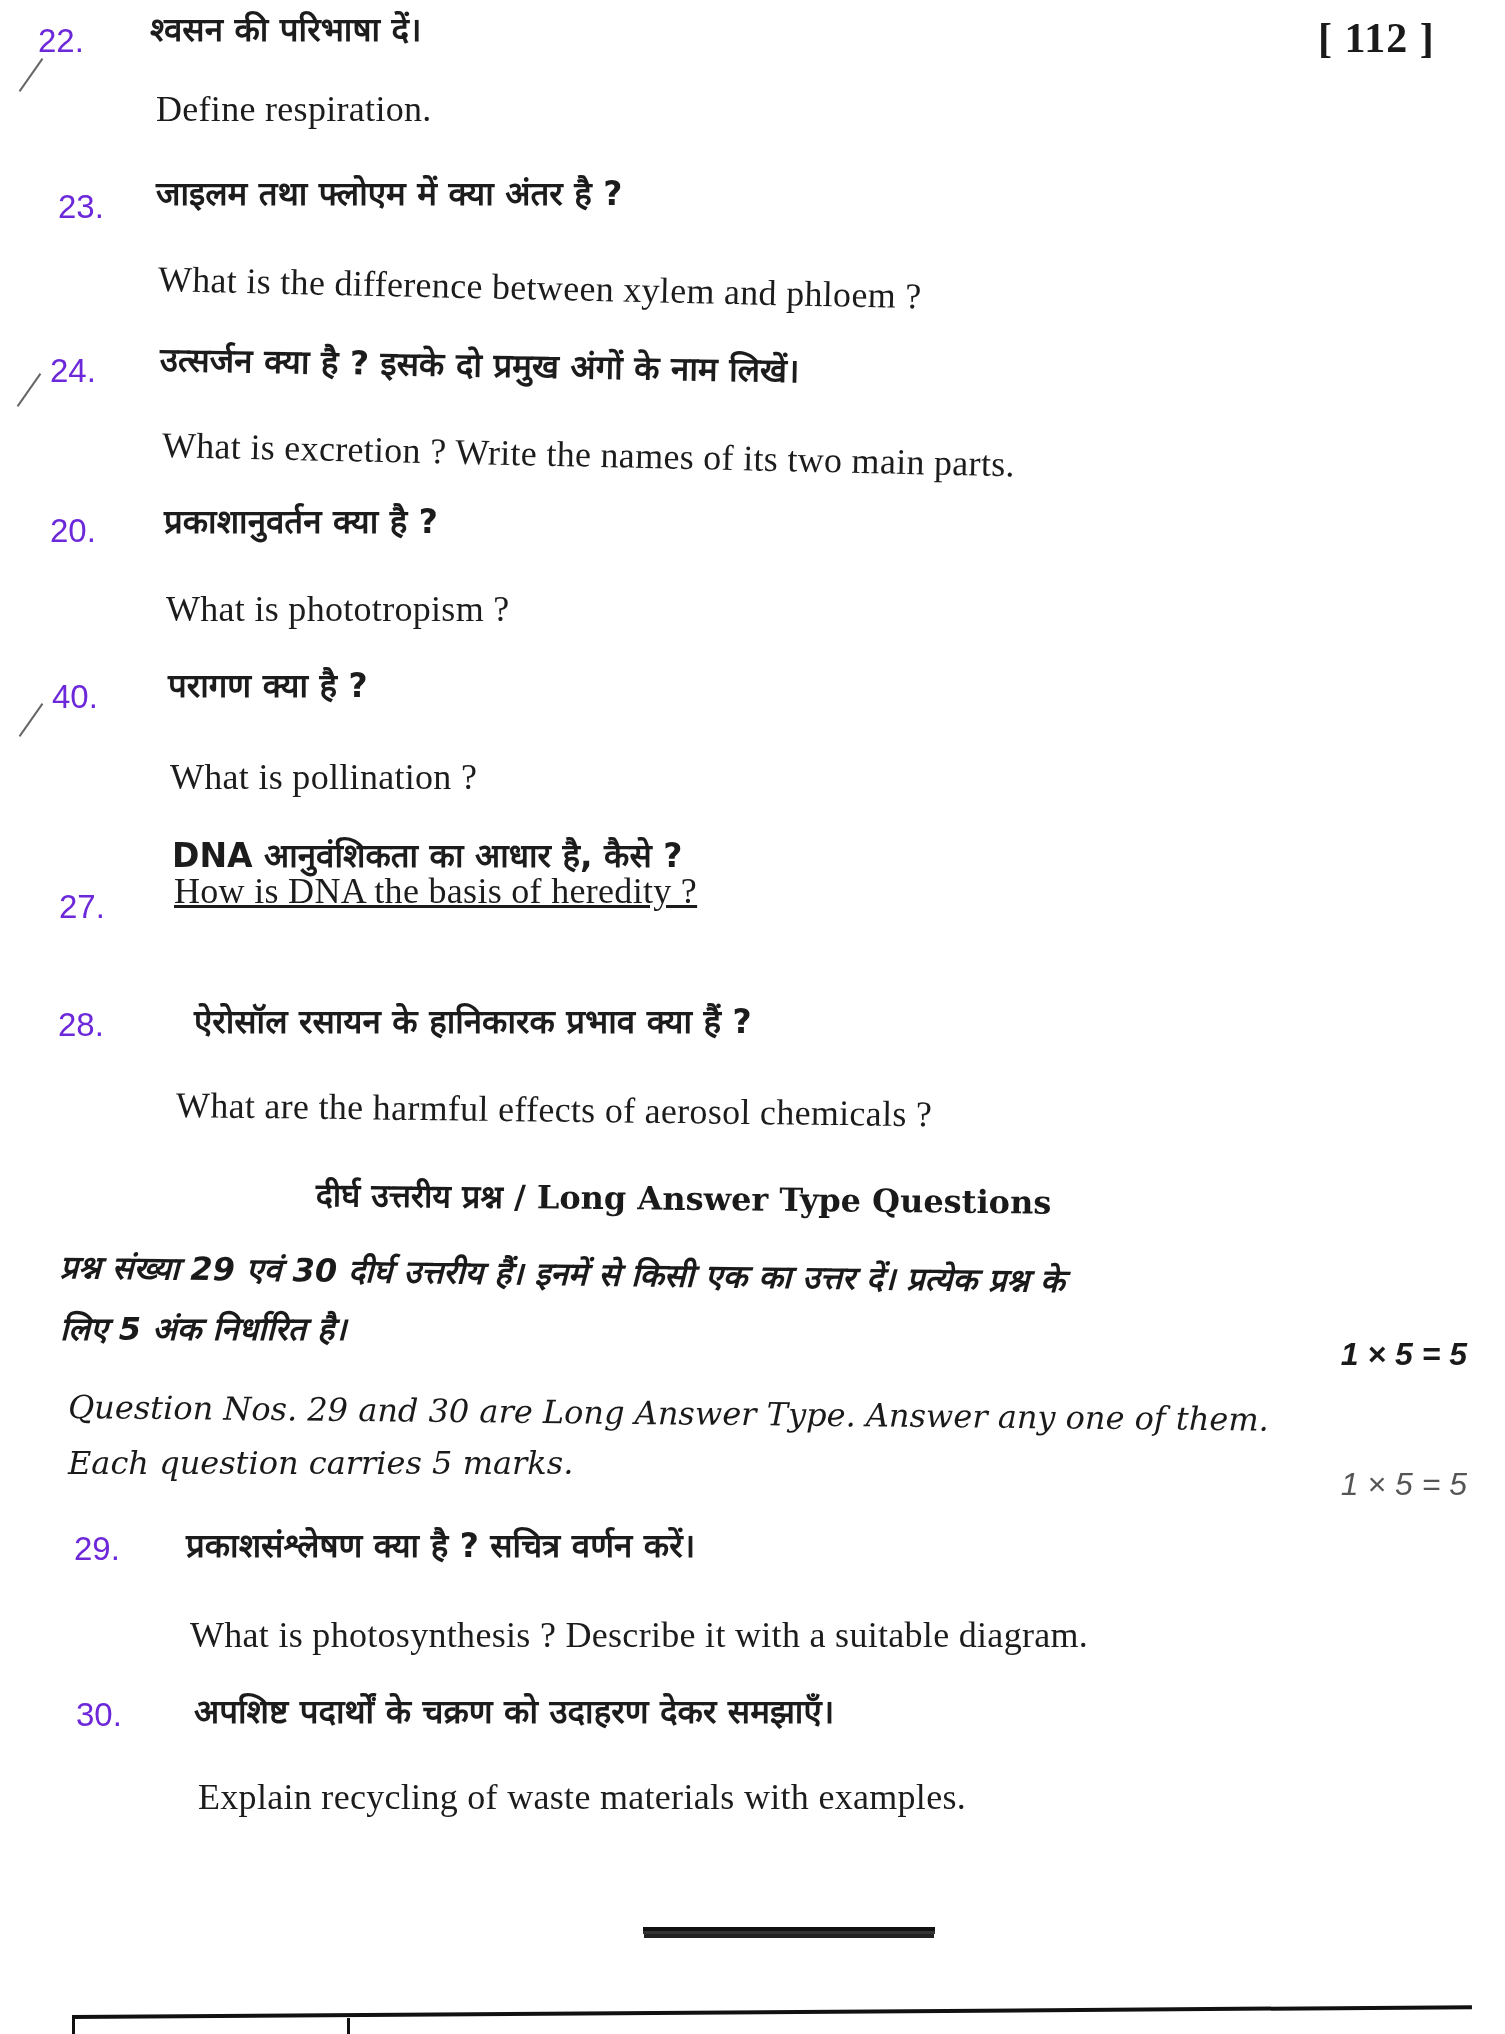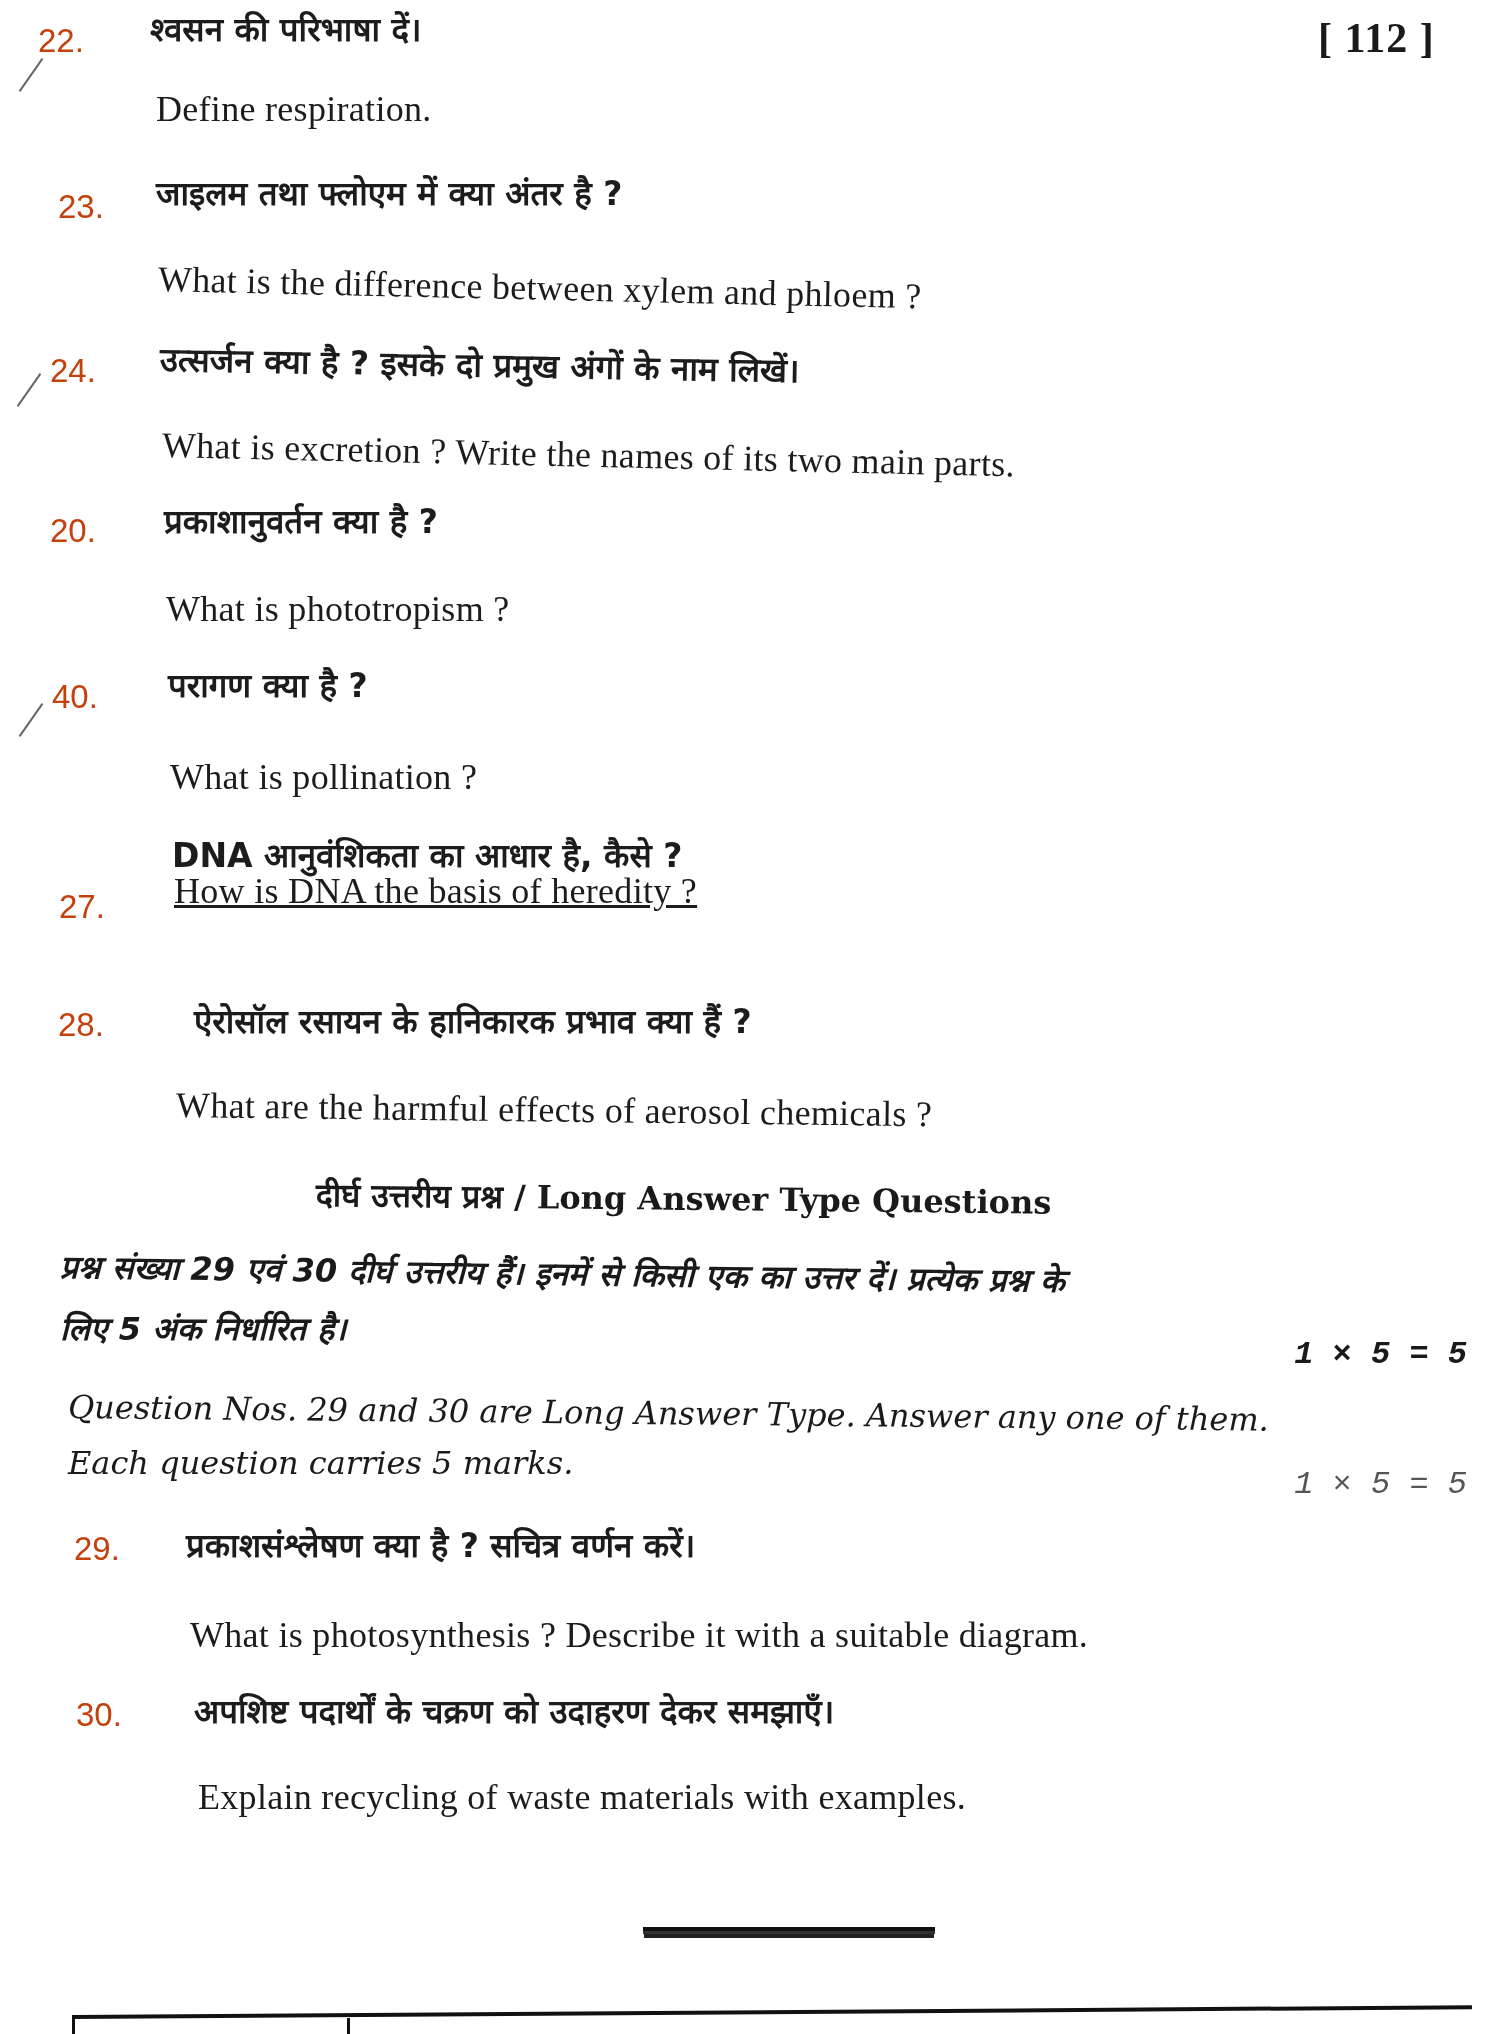--- a/index.html
+++ b/index.html
@@ -21,21 +21,21 @@
       top: 14px;
       font-family: "Liberation Serif", serif;
       font-size: 42px;
       font-weight: bold;
       letter-spacing: 1px;
     }
     .q-num {
       position: absolute;
       font-family: "Liberation Sans", sans-serif;
       font-size: 33px;
-      color: #c2410c;
+      color: #6d28d9;
     }
     .hi {
       position: absolute;
       font-family: "DejaVu Sans", sans-serif;
       font-size: 33px;
       font-weight: bold;
       color: #1c1c1c;
       white-space: nowrap;
     }
     .en {
@@ -81,21 +81,21 @@
       position: absolute;
       left: 68px;
       font-family: "DejaVu Serif", serif;
       font-size: 32px;
       font-style: italic;
       white-space: nowrap;
     }
     .marks {
       position: absolute;
       right: 38px;
-      font-family: Liberation Mono, monospace;
+      font-family: Liberation Sans, sans-serif;
       font-size: 32px;
       font-weight: bold;
       font-style: italic;
     }
     .marks.light {
       font-weight: normal;
       color: #555;
     }
     .end-rule {
       position: absolute;

